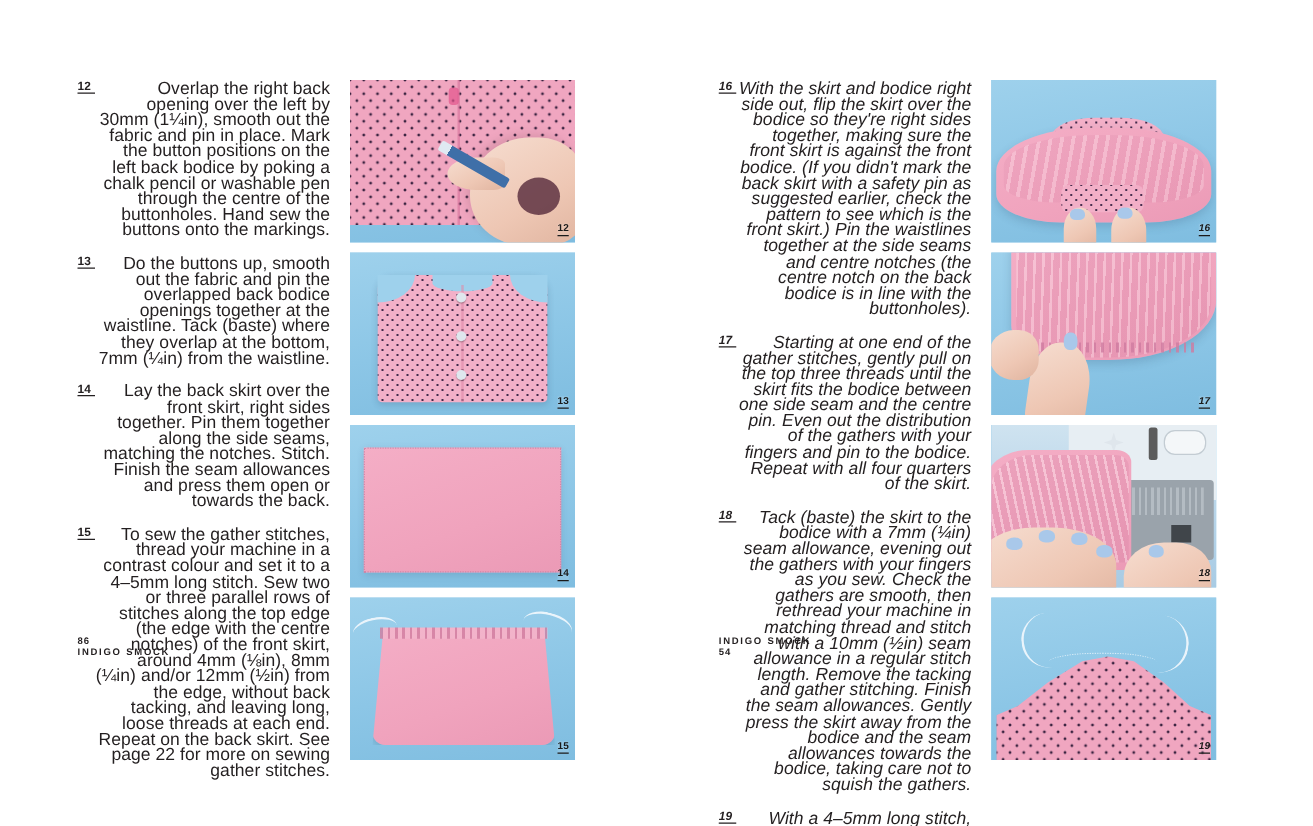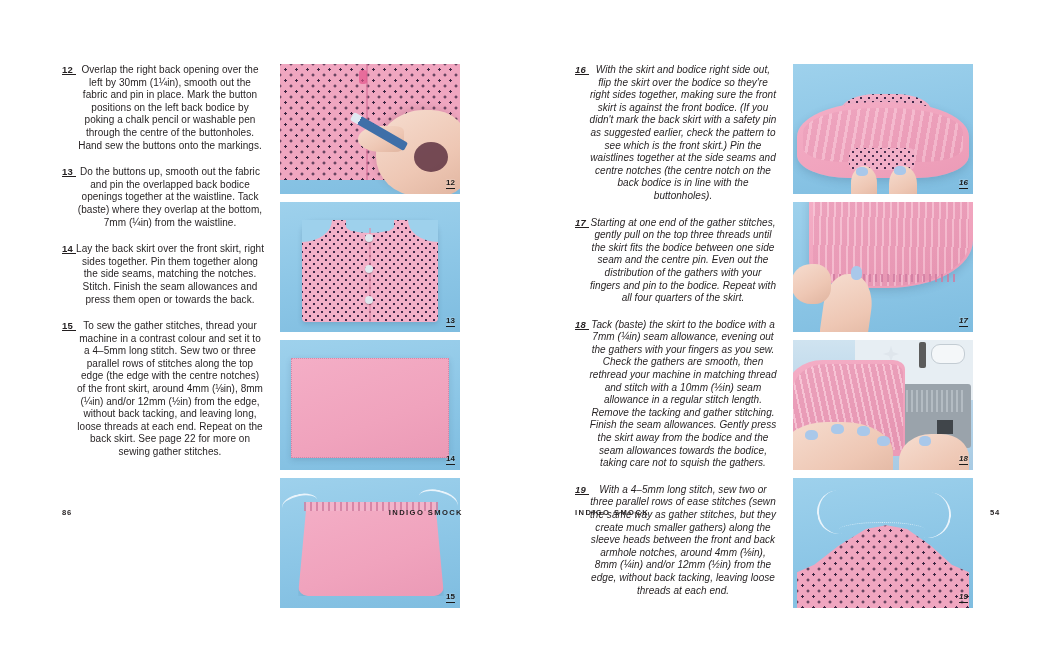--- a/index.html
+++ b/index.html
@@ -25,23 +25,23 @@
   
   .step{display:flex;margin-bottom:14px;}
   .step-num{
     font-size:9.5px;font-weight:bold;line-height:12.6px;
     width:14px;flex:0 0 14px;
     border-bottom:1.1px solid #231f20;
     height:11px;box-sizing:border-box;
     letter-spacing:.2px;
   }
   .step-body{
-    font-size:10px;line-height:12.6px;
+    font-size:14px;line-height:12.6px;
     letter-spacing:0.05px;
-    text-align:center;
+    text-align:right;
     flex:1;
   }
 
   
   .photo{
     position:relative;width:180px;height:130px;
     overflow:hidden;background:#8fc8e8;
   }
   .photo .badge{
     position:absolute;right:5px;bottom:5px;
@@ -76,20 +76,21 @@
   .plain-pink{background:linear-gradient(160deg,#f4aec6 0%,#f0a3bd 60%,#eb9ab6 100%);}
 
   .skin{background:linear-gradient(150deg,#f6ddd0 0%,#eec7b4 60%,#e0b49f 100%);}
   .nail{background:#a9c8ea;border-radius:45% 45% 40% 40%;}
 
   
   .footer{
     position:absolute;bottom:24px;left:0;right:0;height:12px;
     font-size:7.6px;font-weight:bold;letter-spacing:1.4px;
     color:#231f20;
+    flex-direction:column;
   }
   .page.left .footer{padding:0 62px 0 62px;display:flex;justify-content:space-between;}
   .page.right .footer{padding:0 50px 0 50px;display:flex;justify-content:space-between;}
   .folio{letter-spacing:.8px;}
 </style>
 </head>
 <body>
 
 <div class="spread">
 

